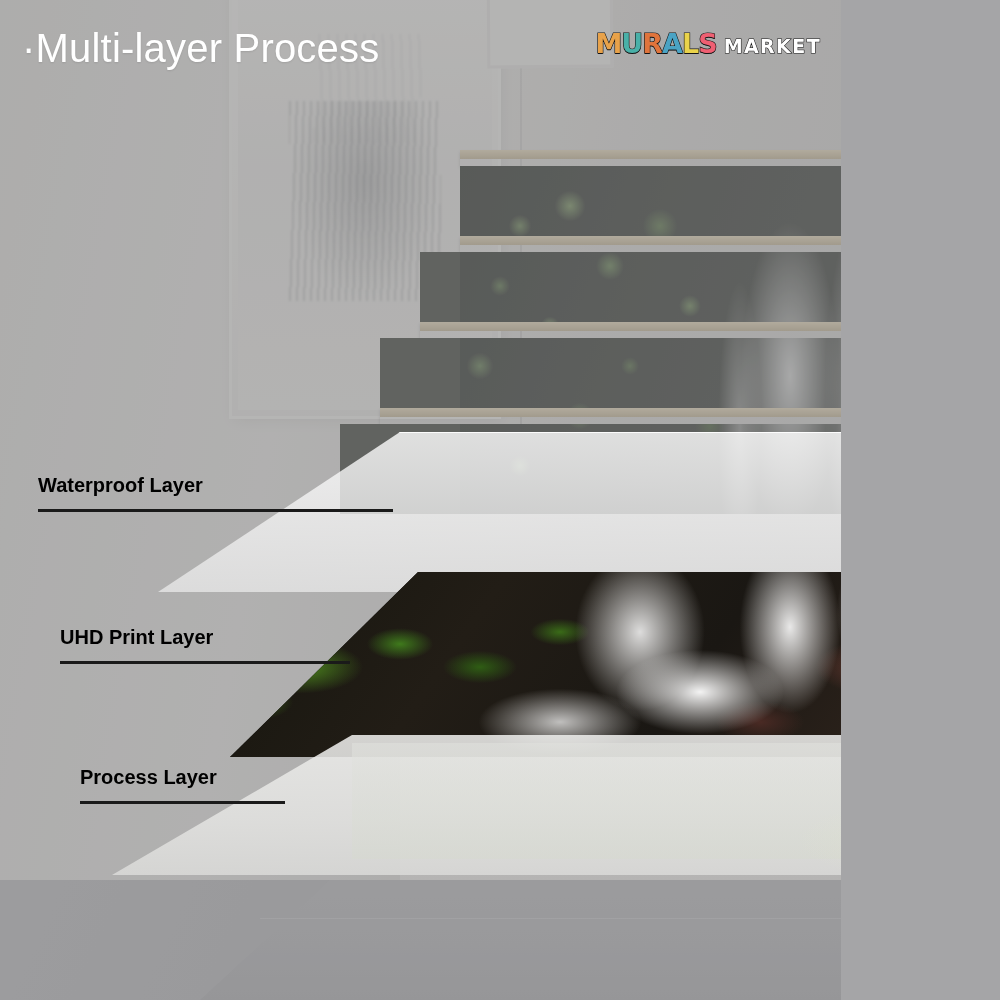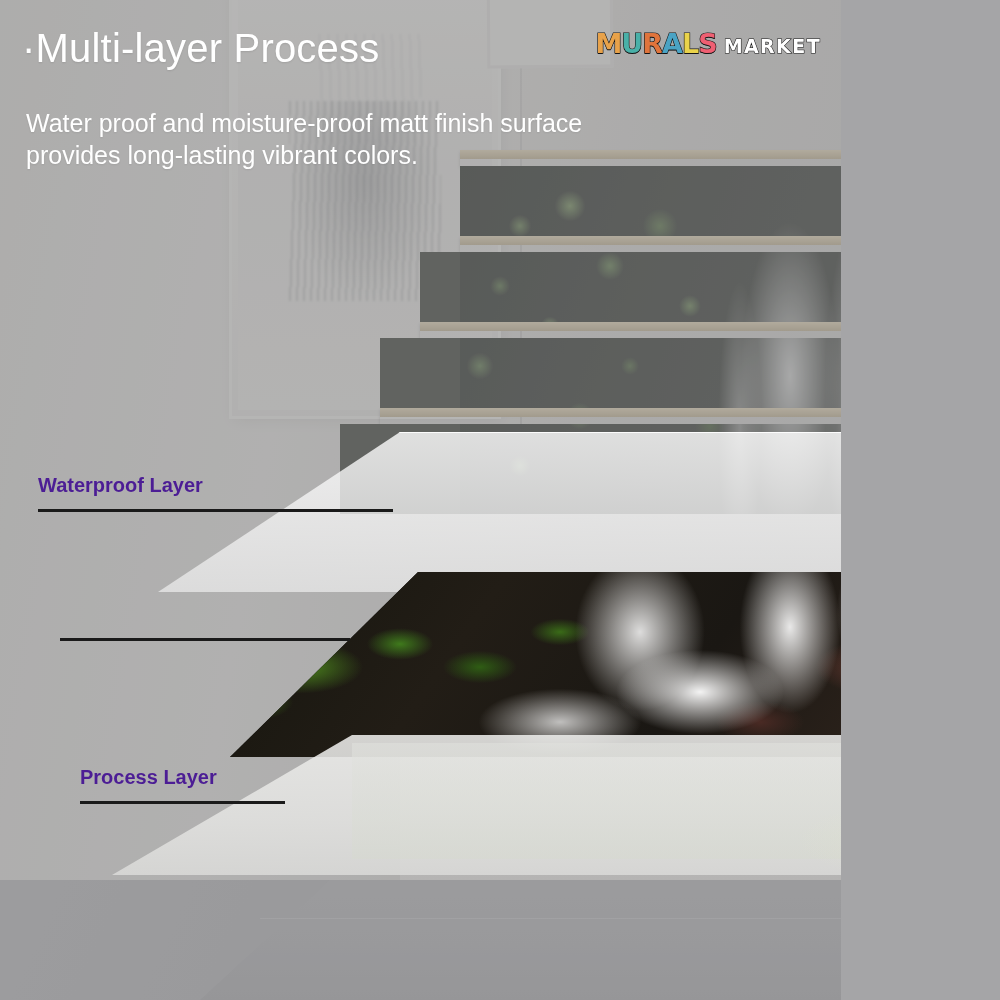--- a/index.html
+++ b/index.html
@@ -185,21 +185,21 @@
     white-space:nowrap;
   }
   .subtitle{
     position:absolute;left:26px;top:108px;width:790px;
     font-size:25px;font-weight:400;color:#ffffff;line-height:1.26;
     text-shadow:0 1px 2px rgba(0,0,0,.08);
   }
 
   .layer-label{position:absolute;}
   .layer-label .lbl{
-    font-size:20px;font-weight:bold;color:#4c1d95;white-space:nowrap;
+    font-size:20px;font-weight:bold;color:#000000;white-space:nowrap;
     display:block;
   }
   .layer-label .rule{
     display:block;margin-top:12px;height:3px;background:#1a1a1a;
   }
   #label-waterproof{left:38px;top:474px;}
   #label-waterproof .rule{width:355px;}
   #label-print{left:60px;top:626px;}
   #label-print .rule{width:290px;}
   #label-adhesive{left:80px;top:766px;}
@@ -294,31 +294,28 @@
 
   <div class="layer" id="layer-adhesive">
     <div class="layer-shape">
       <div class="adhesive-panel">
         <div class="adhesive-glow"></div>
       </div>
     </div>
   </div>
 
   <div class="title">·Multi-layer Process</div>
-  <div class="subtitle">
-    <div>Water proof and moisture-proof matt finish surface</div>
-    <div>provides long-lasting vibrant colors.</div>
-  </div>
 
   <div class="layer-label" id="label-waterproof">
     <span class="lbl">Waterproof Layer</span>
     <span class="rule"></span>
   </div>
 
   <div class="layer-label" id="label-print">
+    <span class="lbl">UHD Print Layer</span>
     <span class="rule"></span>
   </div>
 
   <div class="layer-label" id="label-adhesive">
     <span class="lbl">Process Layer</span>
     <span class="rule"></span>
   </div>
 
   <div class="logo">
     <div class="logo-murals" id="logo-murals">

